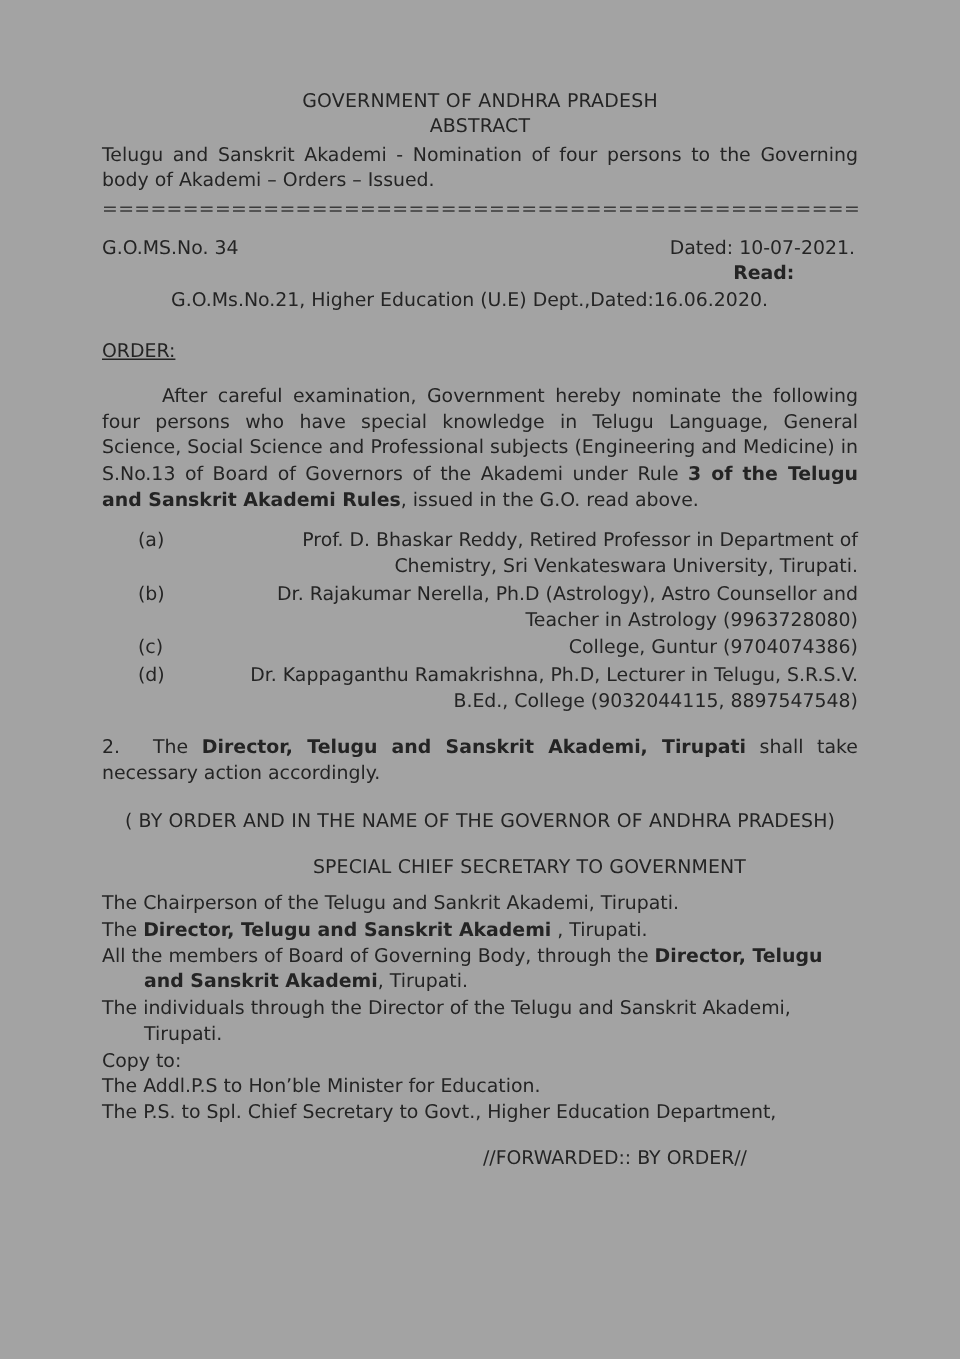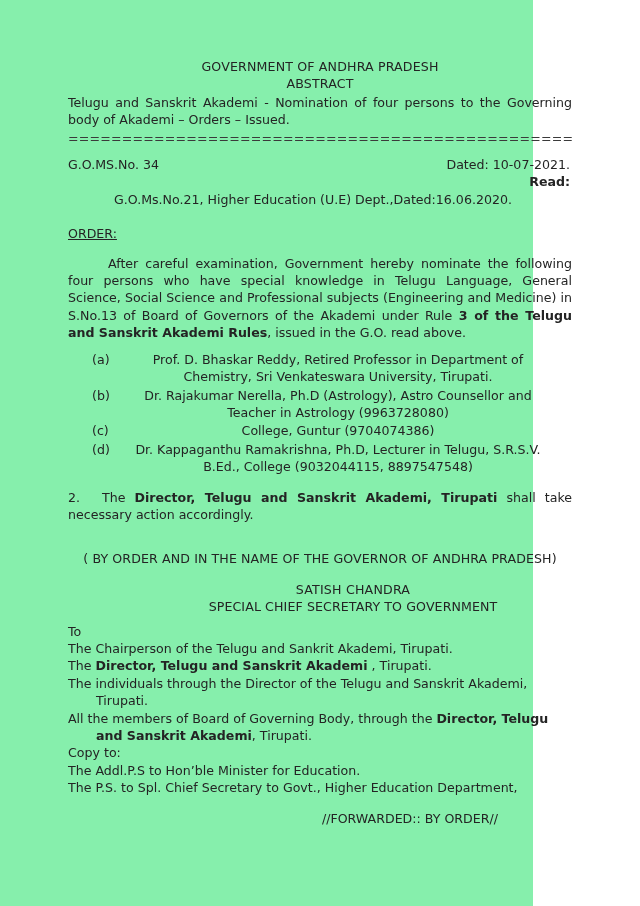--- a/index.html
+++ b/index.html
@@ -10,23 +10,23 @@
   }
   body {
     width: 640px;
     height: 906px;
     font-family: "DejaVu Sans", sans-serif;
     color: #242424;
     -webkit-font-smoothing: antialiased;
   }
   .page {
     position: relative;
-    width: 533px;
+    width: 640px;
     height: 906px;
-    background: #86efac;
+    background: #a3a3a3;
     box-sizing: border-box;
     padding: 58px 68px 0 68px;
   }
   .doc {
     width: 504px;
     font-size: 12.6px;
     line-height: 17.4px;
   }
   .just   { text-align: justify; text-align-last: left; }
   .b      { font-weight: bold; }
@@ -51,21 +51,21 @@
   .dept { text-align: center; margin-top: 2px; }
 
   .go-row {
     display: flex;
     justify-content: space-between;
     align-items: flex-start;
     margin-top: 9px;
   }
   .go-left { white-space: nowrap; }
   .go-right {
-    text-align: right;
+    text-align: center;
     padding-right: 2px;
   }
   .go-right div + div { padding-left: 2px; font-weight: bold; }
 
   .read-ref {
     margin-top: 0;
     padding-left: 46px;
   }
 
   .order-head {
@@ -90,33 +90,33 @@
   }
   .list-marker {
     width: 36px;
     flex: 0 0 36px;
     padding-left: 24px;
     box-sizing: border-box;
     white-space: nowrap;
   }
   .list-text {
     flex: 1;
-    text-align: center;
+    text-align: right;
   }
   .list-text .wrap2 { display: block; }
 
   .para2 {
     margin-top: 13px;
     text-align: justify;
     text-align-last: left;
   }
   .para2 .num { padding-right: 22px; }
 
   .byorder {
-    margin-top: 27px;
+    margin-top: 15px;
     text-align: center;
     letter-spacing: 0.1px;
   }
 
   .sig {
     margin-top: 13px;
     text-align: center;
     padding-left: 66px;
   }
   .sig .name { letter-spacing: 0.2px; }
@@ -186,31 +186,29 @@
         </div>
       </div>
 
     <div class="para2">
       <span class="num">2.</span><span><span>The </span><span class="b">Director, Telugu and Sanskrit Akademi, Tirupati</span><span> shall take necessary action accordingly.</span></span>
     </div>
 
     <div class="byorder">( BY ORDER AND IN THE NAME OF THE  GOVERNOR OF ANDHRA PRADESH)</div>
 
     <div class="sig">
-      <div class="name">SATISH CHANDRA</div>
       <div class="title">SPECIAL CHIEF SECRETARY TO GOVERNMENT</div>
     </div>
 
     <div class="to-block">
-      <div class="to-line">To</div>
       <div>
           <div class="to-line"><span>The Chairperson of the Telugu and Sankrit Akademi, Tirupati.</span></div>
           <div class="to-line"><span>The </span><span class="b">Director, Telugu and Sanskrit Akademi</span><span> , Tirupati.</span></div>
+          <div class="to-line justified"><span>All the members of Board of Governing Body, through the </span><span class="b">Director, Telugu</span><span class="cont"><span class="b">and Sanskrit Akademi</span><span>, Tirupati.</span></span></div>
           <div class="to-line justified"><span>The individuals through the Director of the Telugu and Sanskrit Akademi,</span><span class="cont">Tirupati.</span></div>
-          <div class="to-line justified"><span>All the members of Board of Governing Body, through the </span><span class="b">Director, Telugu</span><span class="cont"><span class="b">and Sanskrit Akademi</span><span>, Tirupati.</span></span></div>
         </div>
       <div class="to-line">Copy to:</div>
       <div>
           <div class="to-line">The Addl.P.S to Hon’ble Minister for Education.</div>
           <div class="to-line">The P.S. to Spl. Chief Secretary to Govt., Higher Education Department,</div>
         </div>
     </div>
 
     <div class="forwarded">//FORWARDED:: BY ORDER//</div>
 

